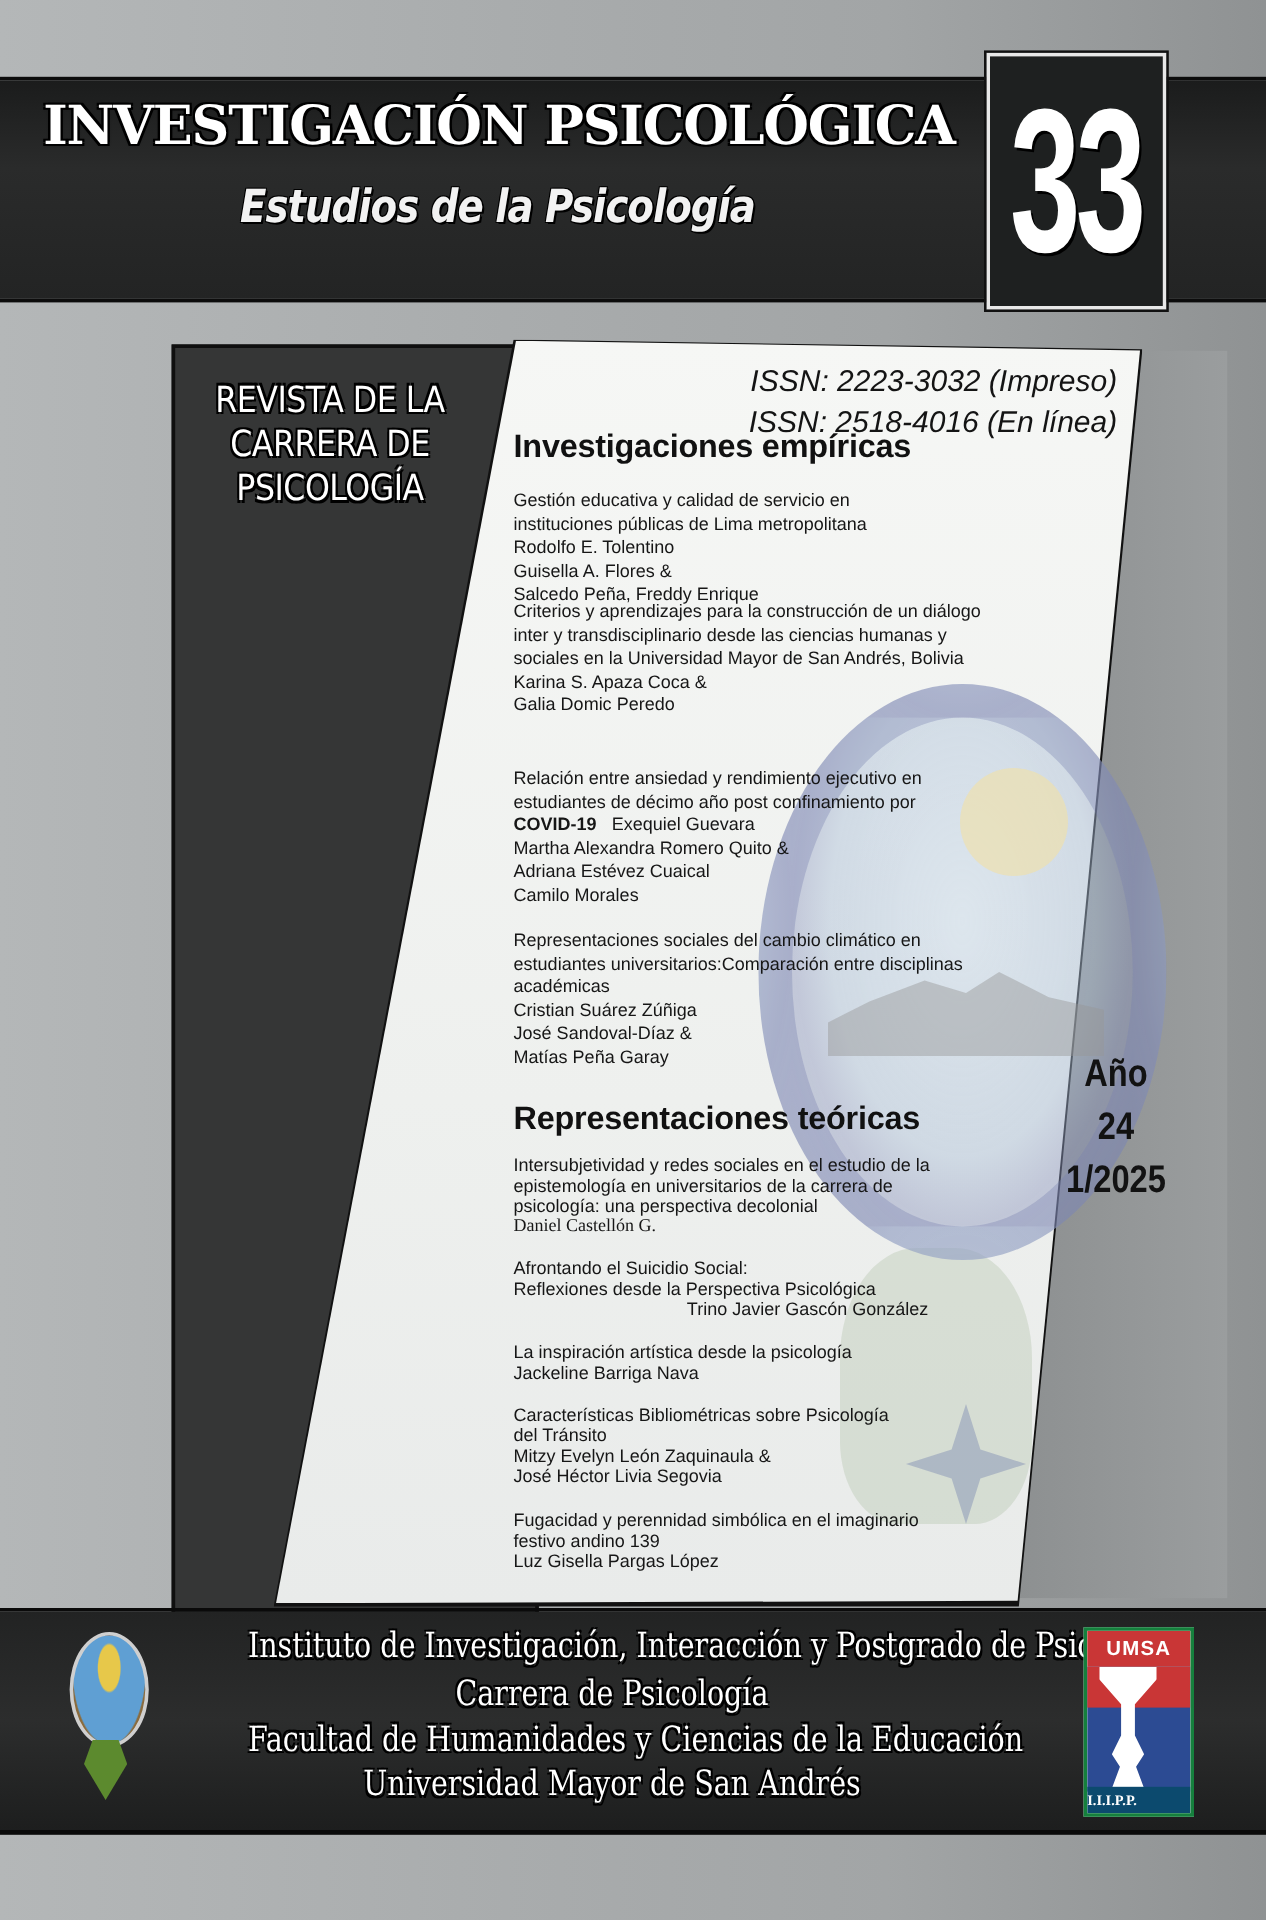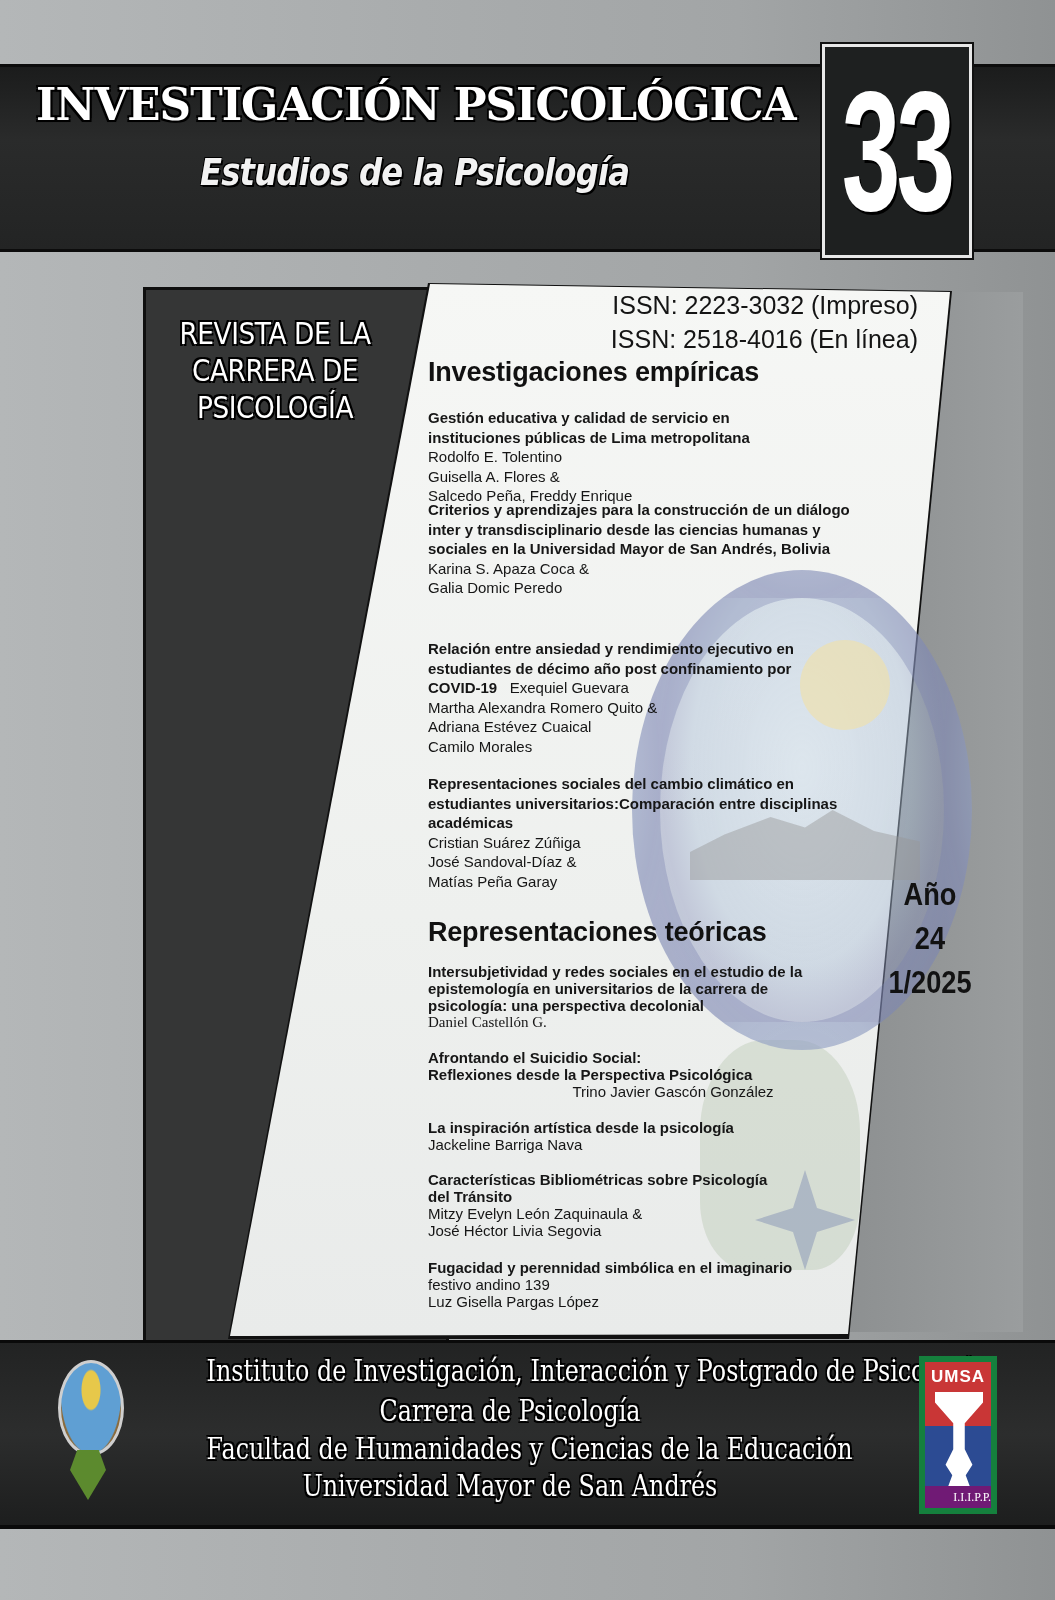--- a/index.html
+++ b/index.html
@@ -92,24 +92,24 @@
     position:absolute; left:755px; top:1170px; width:100px; height:100px;
     background: rgba(100,115,170,0.35);
     clip-path: polygon(50% 0, 62% 38%, 100% 50%, 62% 62%, 50% 100%, 38% 62%, 0 50%, 38% 38%);
   }
   .seal-green {
     position:absolute; left:700px; top:1040px; width:160px; height:230px;
     background: rgba(150,175,140,0.25); border-radius: 40% 40% 30% 30%;
   }
 
   
-  .issn { position:absolute; left:540px; width:375px; text-align:right; font-size:25px; color:#141414; margin:3px; }
+  .issn { position:absolute; left:540px; width:375px; text-align:right; font-size:25px; color:#141414; margin:16px;font-style:italic; }
   .section-head { position:absolute; left:428px; font-size:27px; font-weight:bold; color:#111; margin:0; letter-spacing:-0.2px; }
   .article { position:absolute; left:428px; width:490px; font-size:15px; line-height:19.5px; color:#161616; }
-  .article .t { font-weight:bold; display:block; }
+  .article .t { font-weight:normal; display:block; }
   .article .t-inline { font-weight:bold; }
   .article .a { display:block; }
 
   .year-block {
     position:absolute; left:870px; top:872px; width:120px; text-align:center;
     font-size:32px; font-weight:bold; color:#121212; line-height:44px;
     transform:scaleX(0.85);
   }
   .year-block span { display:block; }
 
@@ -128,36 +128,36 @@
   .umsa-seal {
     position:absolute; left:58px; top:1360px; width:60px; height:90px; border-radius:50%;
     background: radial-gradient(ellipse at 50% 30%, #e7c84a 0 9px, #5f9fd3 10px 30px, #8a6b3d 31px 40px, #2d4f8a 41px);
     border:3px solid #cfcfcf;
   }
   .umsa-seal-medal {
     position:absolute; left:70px; top:1450px; width:36px; height:50px;
     background:#5c8a2e; clip-path: polygon(20% 0, 80% 0, 100% 40%, 50% 100%, 0 40%);
   }
   .iiipp-logo {
-    position:absolute; left:903px; top:1356px; width:78px; height:158px;
-    background:#fff; border:6px solid #15803d; box-sizing:border-box; overflow:hidden;margin-left:16px;
+    position:absolute; left:903px; top:1356px; width:92px; height:158px;
+    background:#fff; border:3px solid #15803d; box-sizing:border-box; overflow:hidden;
   }
   .iiipp-top {
     position:absolute; left:0; top:0; width:100%; height:30px; background:#c93636;
     color:#fff; font-size:17px; font-weight:bold; text-align:center; line-height:30px; letter-spacing:1px;
   }
   .iiipp-mid { position:absolute; left:0; top:30px; width:100%; height:104px; background:#2c4b93; }
   .iiipp-vase {
     position:absolute; left:10px; top:30px; width:48px; height:104px; background:#fff;
     clip-path: polygon(0 0, 100% 0, 100% 10%, 62% 30%, 62% 55%, 78% 70%, 64% 80%, 80% 100%, 20% 100%, 36% 80%, 22% 70%, 38% 55%, 38% 30%, 0 10%);
   }
   .iiipp-red-band { position:absolute; left:0; top:30px; width:100%; height:34px; background:#c93636; }
   .iiipp-bottom {
-    position:absolute; left:0; bottom:0; width:100%; height:22px; background:#701a75;
-    color:#fff; font-size:12px; font-weight:normal; text-align:right; line-height:22px; font-family:"Liberation Serif", serif;
+    position:absolute; left:0; bottom:0; width:100%; height:22px; background:#0c4a6e;
+    color:#fff; font-size:12px; font-weight:bold; text-align:left; line-height:22px; font-family:"Liberation Serif", serif;
   }
 </style>
 </head>
 <body>
 
 <div class="cover">
 
   <div class="top-band"></div>
   <h1 class="main-title">INVESTIGACIÓN PSICOLÓGICA</h1>
   <h2 class="subtitle">Estudios de la Psicología</h2>

